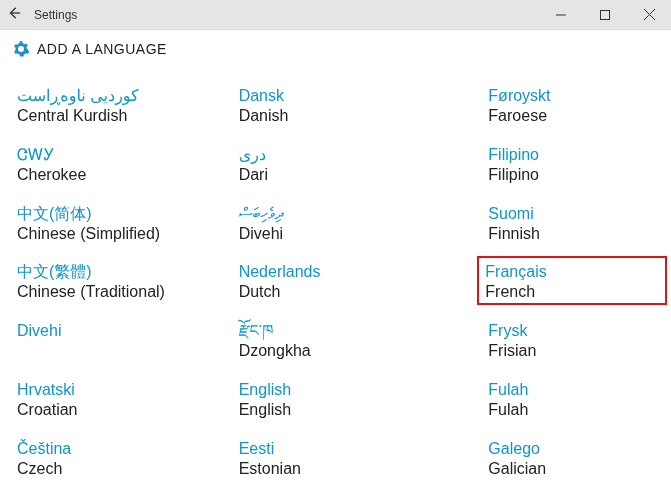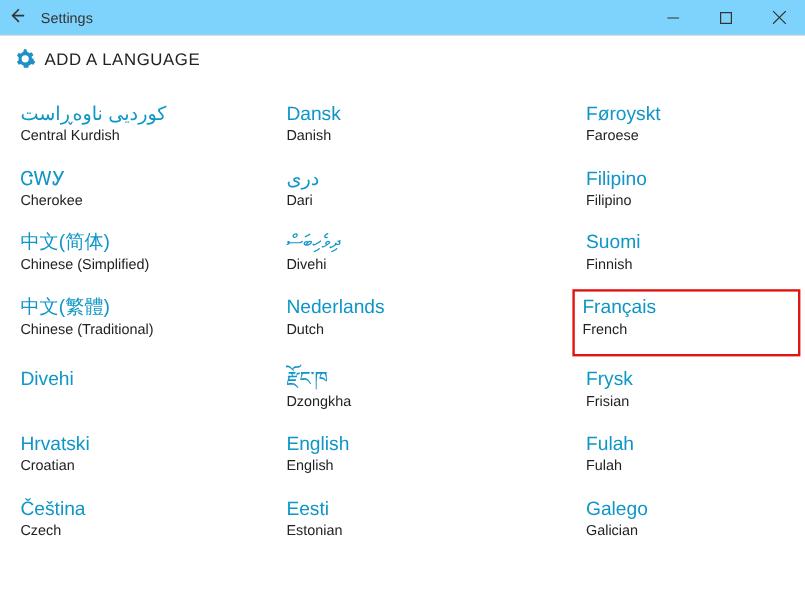--- a/index.html
+++ b/index.html
@@ -7,21 +7,21 @@
       font-family: "Segoe UI", Tahoma, sans-serif;
       background: #fff;
       width: 671px;
       height: 503px;
       overflow: hidden;
       font-size: 13px;
       color: #222;
     }
     .titlebar {
       height: 30px;
-      background: #7dd3fc;
+      background: #e5e5e5;
       display: flex;
       align-items: center;
       border-bottom: 1px solid #d9dcde;
     }
     .titlebar .back {
       width: 28px;
       text-align: center;
       font-size: 15px;
       color: #333;
       cursor: pointer;
@@ -69,26 +69,26 @@
       cursor: pointer;
       padding: 0 3px;
     }
     .native {
       color: #0f96c7;
       font-size: 16px;
       line-height: 1.25;
     }
     .english {
       color: #222;
-      font-size: 12px;
+      font-size: 16px;
       line-height: 1.3;
     }
     .highlight {
       border: 2px solid #e11414;
-      padding: 4px 6px 13px 6px;
+      padding: 4px 6px 0 6px;
       margin: -6px -8px -8px -8px;
     }
     .col3-wrap { padding-left: 28px; }
   </style>
 </head>
 <body>
 
 <div class="titlebar">
   <div class="back">
     <svg width="14" height="14" viewBox="0 0 16 16">

